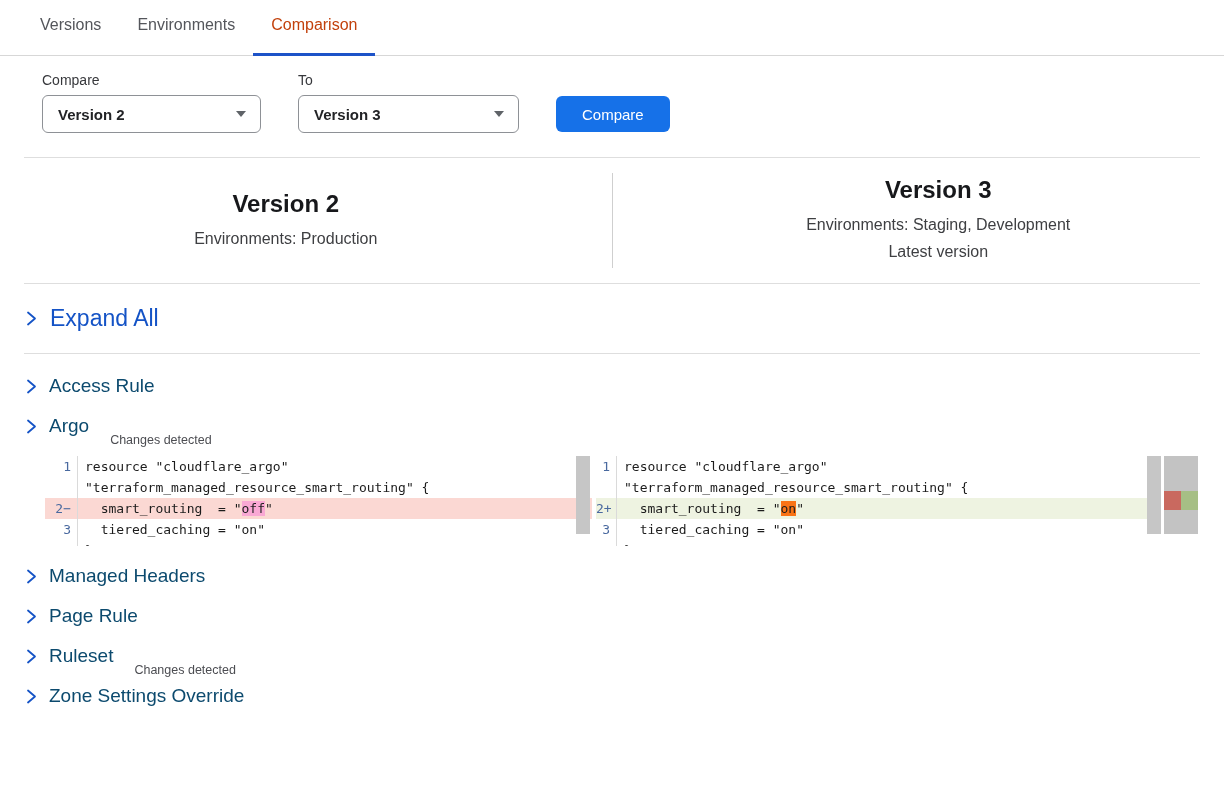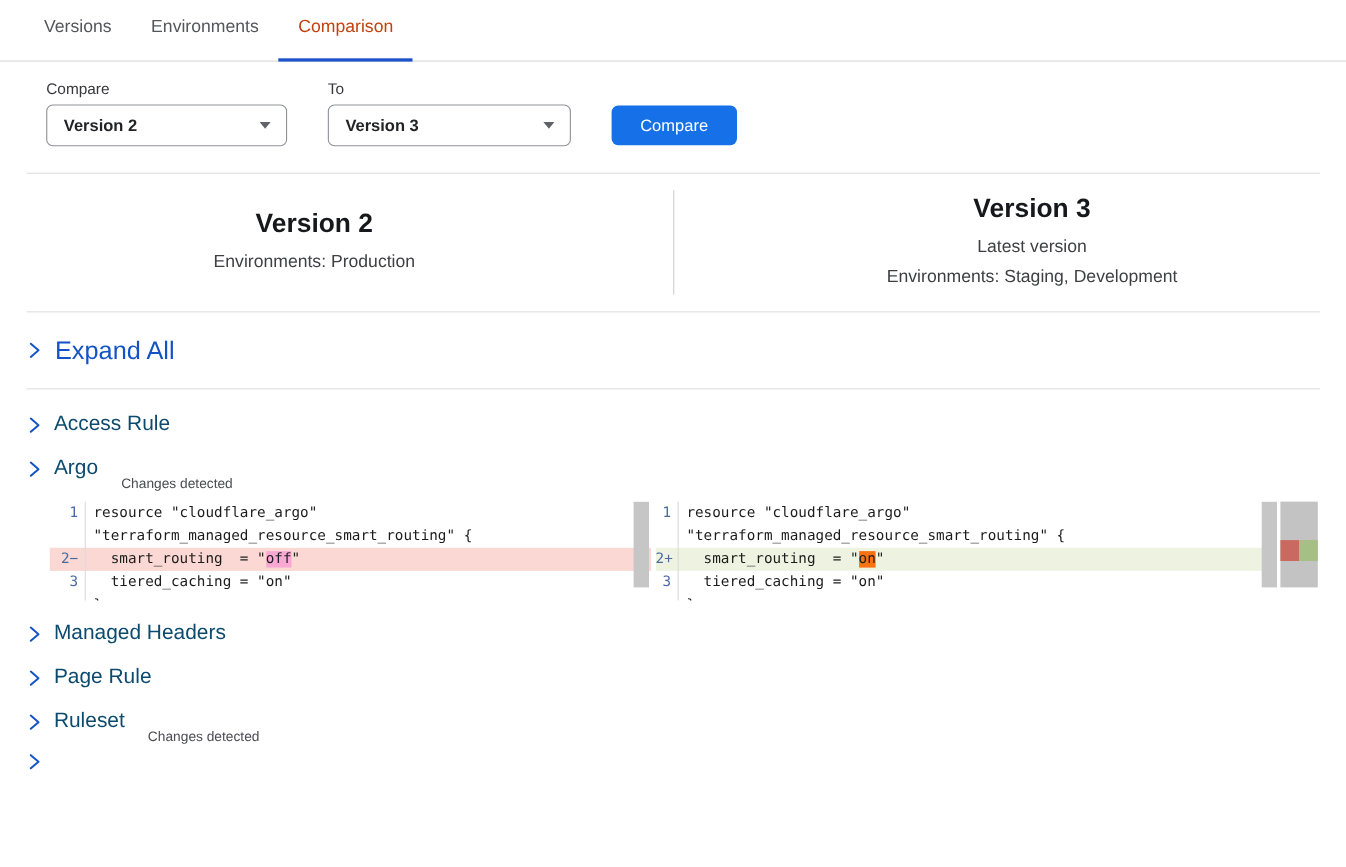--- a/index.html
+++ b/index.html
@@ -144,22 +144,22 @@
   <hr class="rule rule-top">
 
   <div class="version-header">
     <div class="vh-col left">
       <div class="vh-title">Version 2</div>
       <div class="vh-sub">Environments: Production</div>
     </div>
     <div class="vh-divider"></div>
     <div class="vh-col right">
       <div class="vh-title">Version 3</div>
+      <div class="vh-sub">Environments: Staging, Development</div>
       <div class="vh-sub">Latest version</div>
-      <div class="vh-sub">Environments: Staging, Development</div>
     </div>
   </div>
 
   <hr class="rule">
 
   <div class="expand-row">
     <svg class="chev" width="11" height="15" viewBox="0 0 11 15">
       <path d="M2 1.5 L9 7.5 L2 13.5" fill="none" stroke="#1453c6" stroke-width="1.8" stroke-linecap="round" stroke-linejoin="round"></path>
     </svg>
     <span class="link-blue expand-label">Expand All</span>
@@ -249,16 +249,17 @@
         <path d="M2 1.5 L9 7.5 L2 13.5" fill="none" stroke="#1453c6" stroke-width="1.8" stroke-linecap="round" stroke-linejoin="round"></path>
       </svg>
       <span class="section-label">Ruleset</span>
       <span class="badge-changes">Changes detected</span>
     </div>
 
     <div class="section-row">
       <svg class="chev" width="11" height="15" viewBox="0 0 11 15">
         <path d="M2 1.5 L9 7.5 L2 13.5" fill="none" stroke="#1453c6" stroke-width="1.8" stroke-linecap="round" stroke-linejoin="round"></path>
       </svg>
+      <span class="section-label">Zone Settings Override</span>
     </div>
 
   </div>
 </div>
 
 </body></html>

